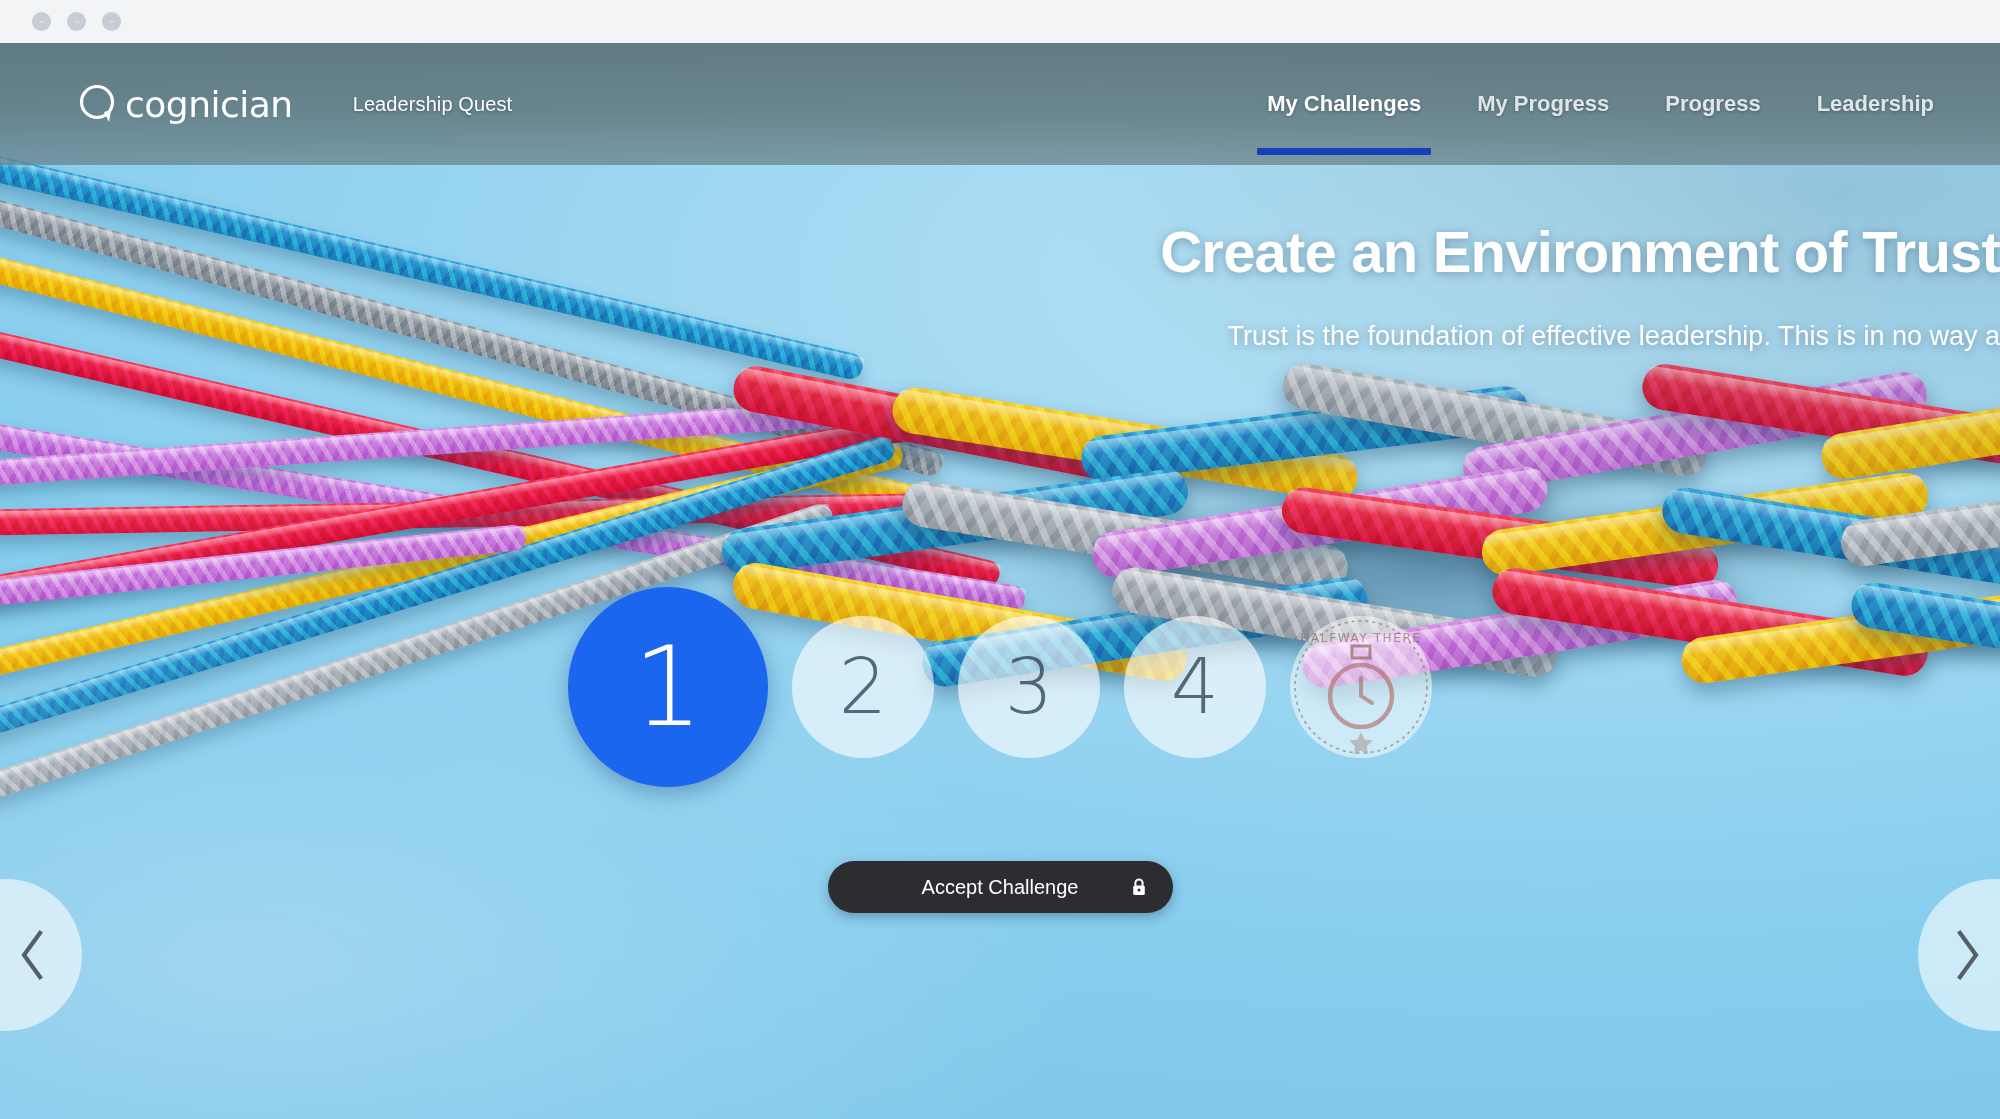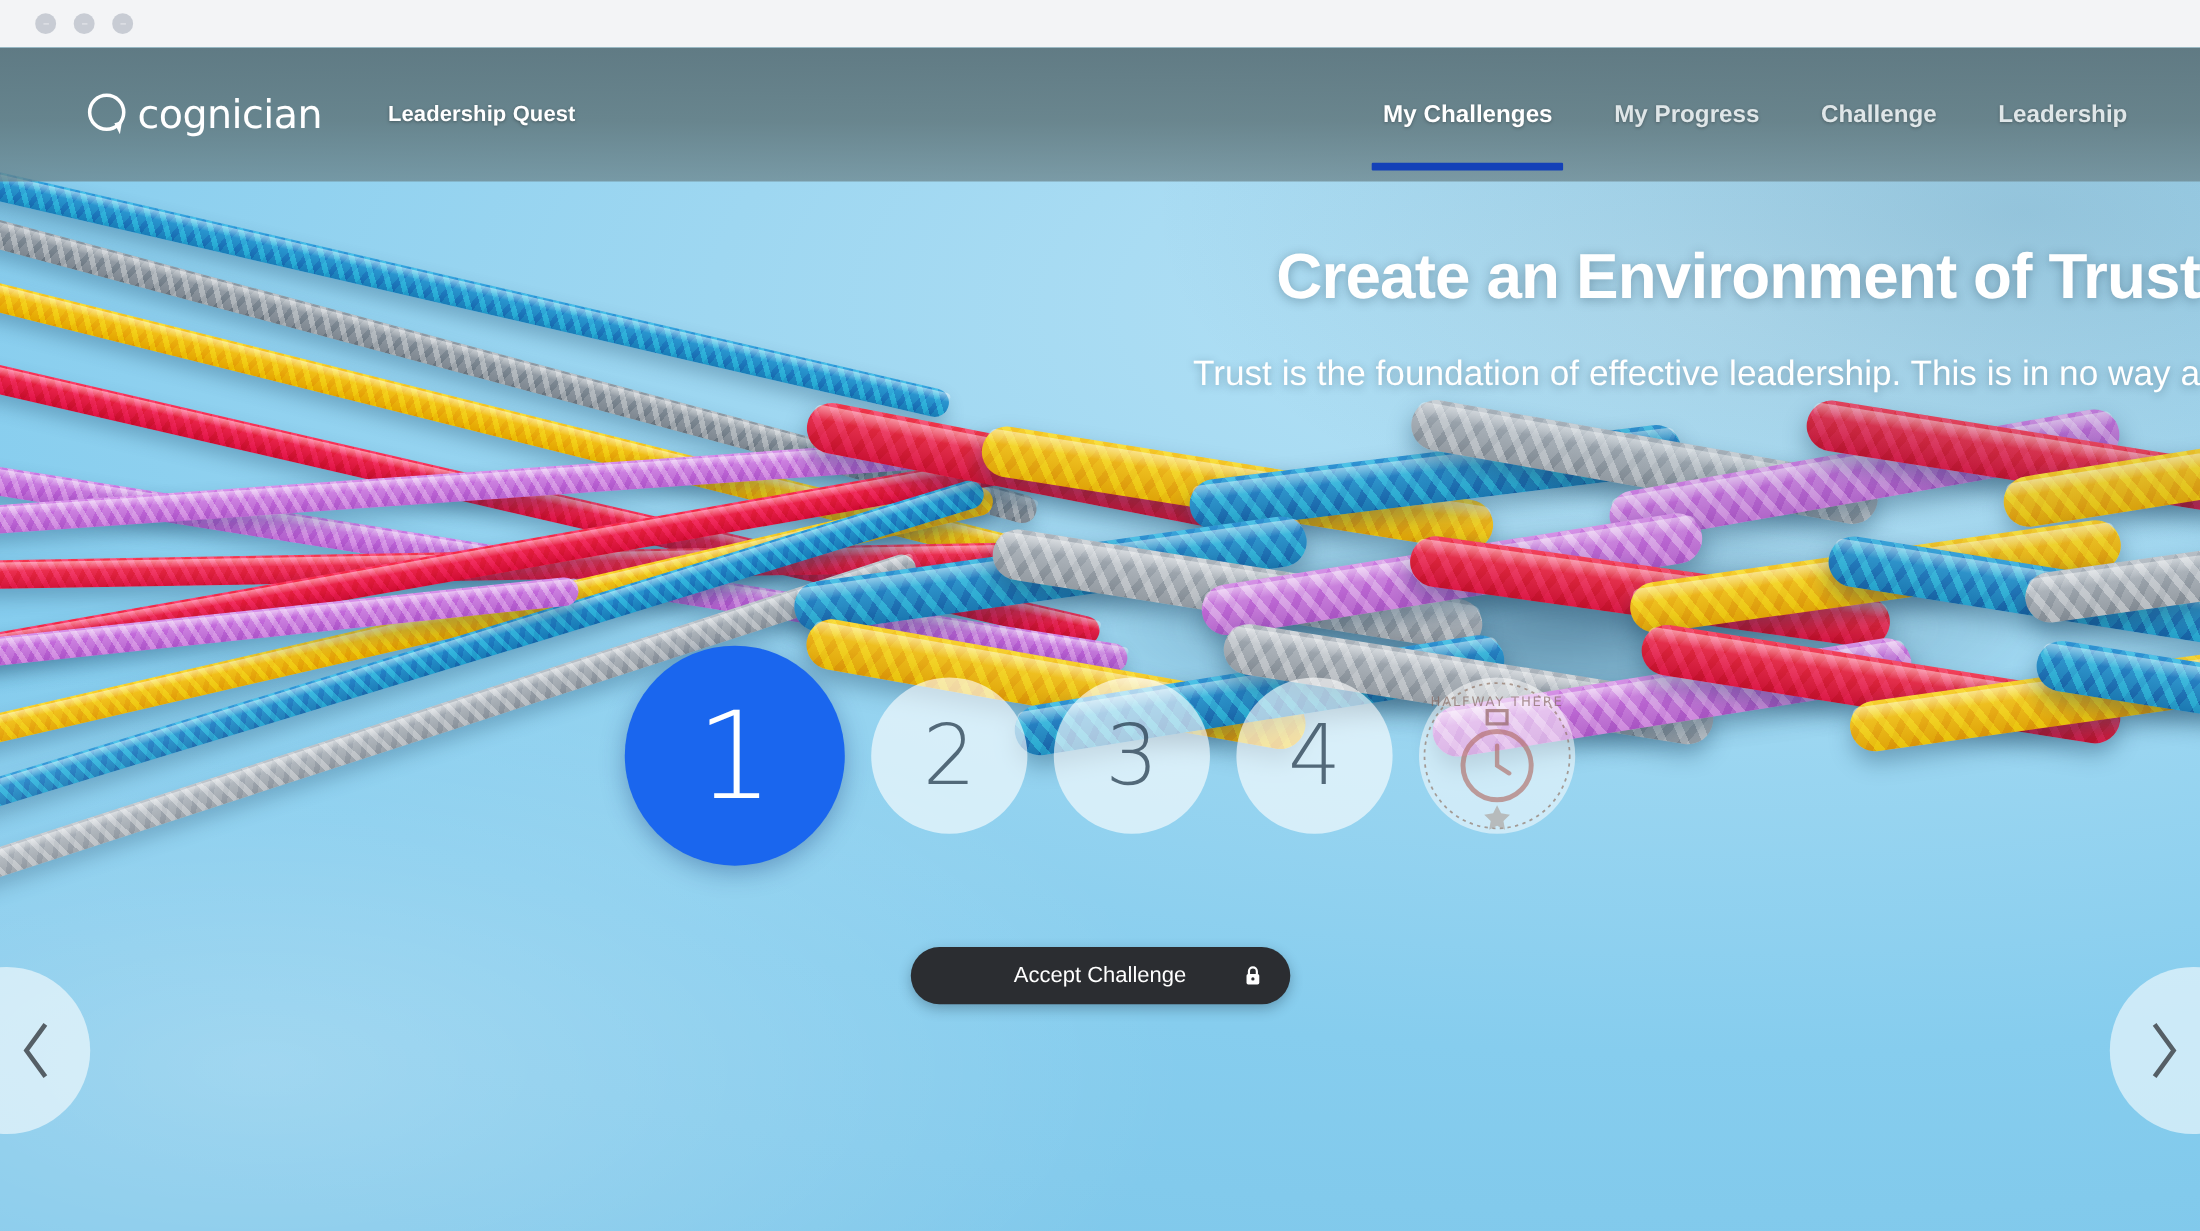--- a/index.html
+++ b/index.html
@@ -147,21 +147,21 @@
     color: #fff;
     font-size: 36px;
     letter-spacing: -0.5px;
     margin-left: 7px;
     font-weight: 400;
     font-family: "DejaVu Sans", sans-serif;
   }
   .quest-title {
     color: #fff;
     font-size: 20px;
-    font-weight: bold;
+    font-weight: normal;
     margin-left: 60px;
     letter-spacing: .1px;
     text-shadow: 0 1px 3px rgba(0,0,0,.35);
   }
 
   .nav { margin-left: auto; margin-right: 64px; display: flex; align-items: center; height: 100%; }
   .nav-item {
     position: relative;
     color: #dfe6e8;
     font-size: 22px;
@@ -196,21 +196,21 @@
   .hero-title {
     color: #ffffff;
     font-size: 58px;
     font-weight: bold;
     letter-spacing: -0.8px;
     text-shadow: 0 2px 10px rgba(20,50,70,.35);
   }
   .hero-sub {
     margin-top: 32px;
     color: #ffffff;
-    font-size: 32px;
+    font-size: 27px;
     line-height: 1.42;
     text-shadow: 0 2px 8px rgba(20,50,70,.35);
     padding-left: 12px;
   }
 
   
   .steps {
     position: absolute;
     top: 544px;
     left: 0; right: 0;
@@ -376,21 +376,21 @@
           </svg>
         </span>
         <span class="logo-word">cognician</span>
       </div>
 
       <div class="quest-title">Leadership Quest</div>
 
       <nav class="nav">
         <a class="nav-item active">My Challenges</a>
         <a class="nav-item">My Progress</a>
-        <a class="nav-item">Challenge</a>
+        <a class="nav-item">Progress</a>
         <a class="nav-item">Leadership</a>
       </nav>
     </div>
 
     <div class="hero-copy">
       <h1 class="hero-title">Create an Environment of Trust</h1>
       <p class="hero-sub">
         <span>Trust is the foundation of effective leadership. This is in no way a</span><br>
       </p>
     </div>

